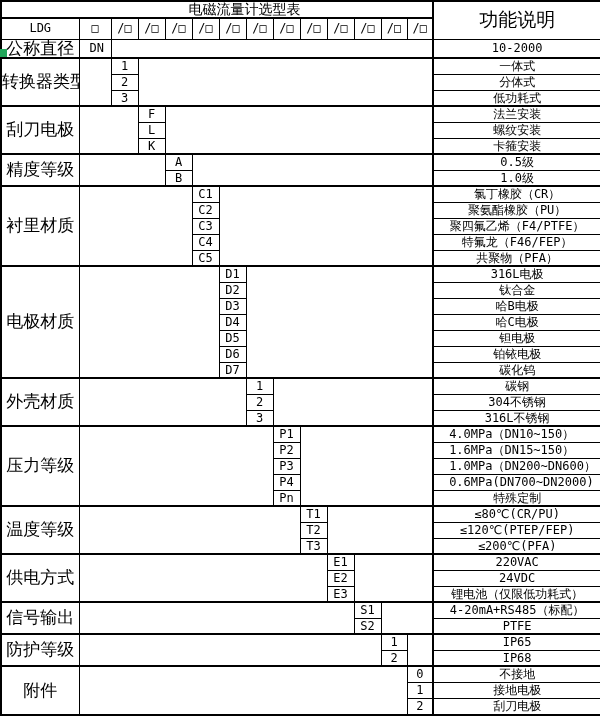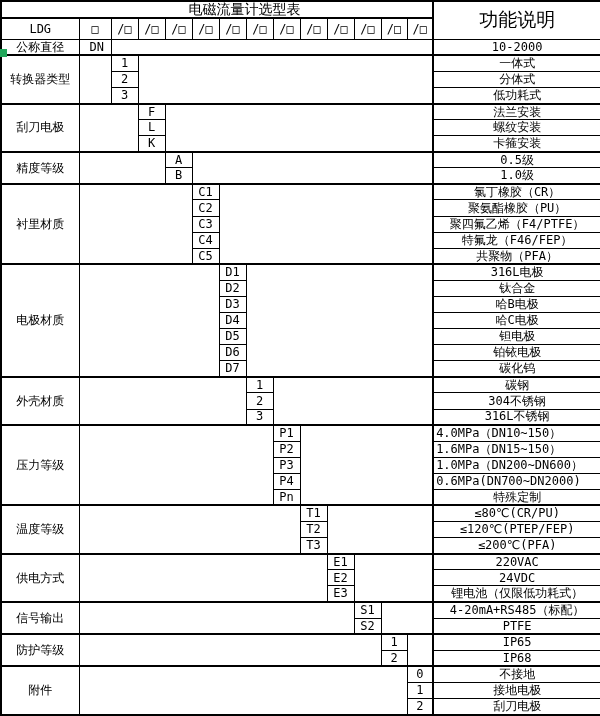--- a/index.html
+++ b/index.html
@@ -18,24 +18,24 @@
     font-size:12px;line-height:1.05;
     white-space:nowrap;overflow:hidden;
   }
   tr{height:16px;}
   tr.r-title{height:17px;}
   tr.r-ldg{height:21px;}
   td.title{font-size:14px;border-bottom:2px solid #000;padding-left:55px;}
   td.fhead{font-size:19px;}
   td.fcol{border-left:2px solid #000;}
   td.st{border-top:2px solid #000;}
-  td.lbl{font-size:12px;}
+  td.lbl{font-size:17px;}
   td.dn{text-align:left;padding-left:10px;}
   td.box{font-size:12px;}
-  td.left{text-align:left;padding-left:2px;}
+  td.left{text-align:left;padding-left:15px;}
   .artifact{position:absolute;left:0;top:49px;width:7px;height:8px;background:#21a65a;}
 </style>
 </head>
 <body>
 
 <div class="wrap">
 <div class="artifact"></div>
 <table class="sel">
 <colgroup>
   <col style="width:78px">

